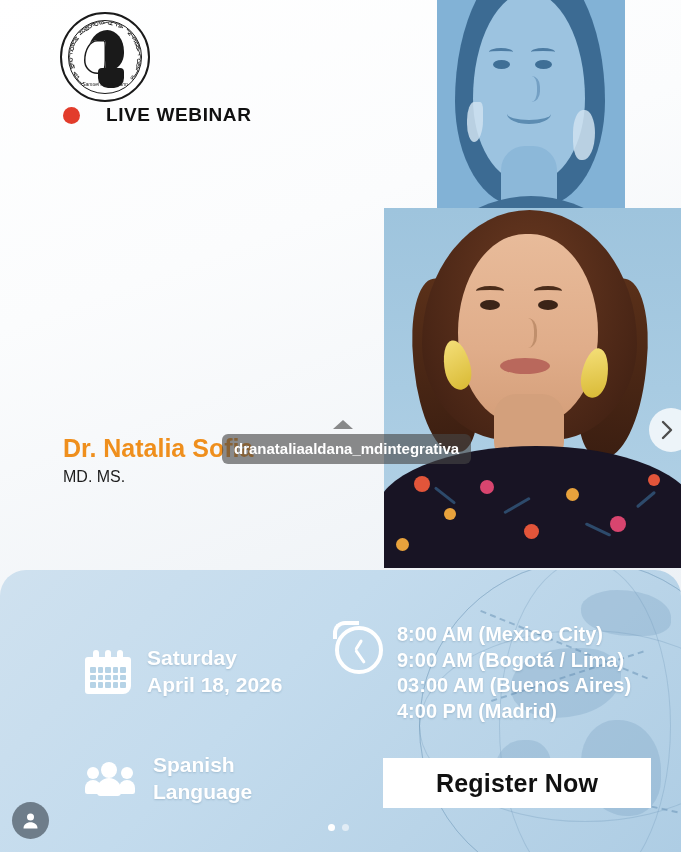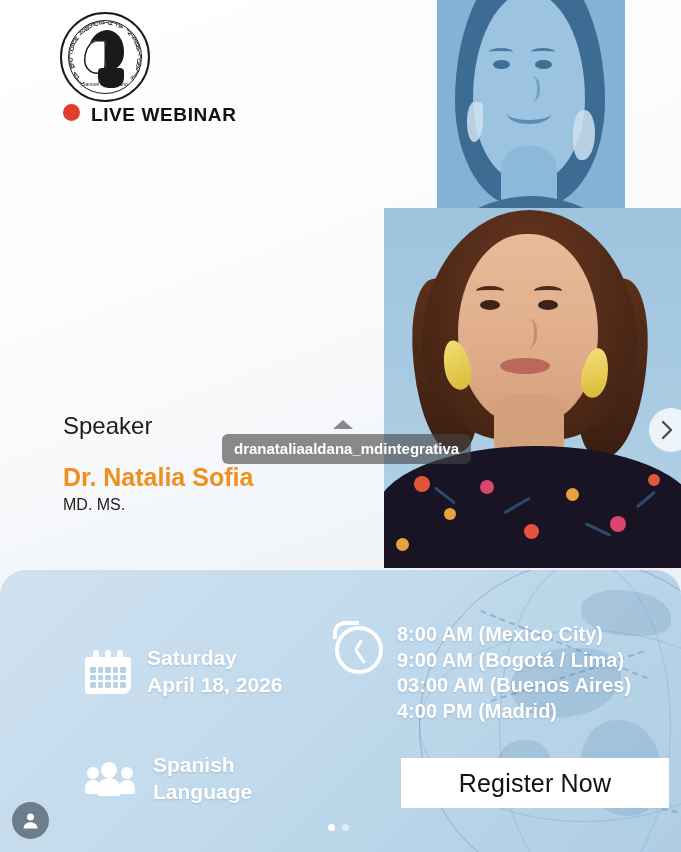--- a/index.html
+++ b/index.html
@@ -213,21 +213,21 @@
     white-space:pre;
   }
   .logo-sub{
     position:absolute;left:0;right:0;bottom:15px;
     text-align:center;font-size:5px;font-style:italic;color:#1a1a1a;
   }
 
   
   .live-row{
     position:absolute; left:63px; top:104px;
-    display:flex; gap:11px;
+    display:flex; align-items:center; gap:26px;
   }
   .live-dot{
     width:17px;height:17px;border-radius:50%;
     background:#e23c2b;
   }
   .live-label{
     font-size:19px; font-weight:700; color:#111111;
     letter-spacing:.6px;
   }
 
@@ -362,24 +362,23 @@
   .icon-people .b{position:absolute;background:#ffffff;border-radius:14px 14px 4px 4px;}
 
   .register-btn{
     position:absolute;
     left:383px; top:758px;
     width:268px; height:50px;
     background:#ffffff;
     display:flex;align-items:center;justify-content:center;
     color:#111111;
     font-size:25px;
-    font-weight:400;
+    font-weight:700;
     letter-spacing:.2px;
     cursor:pointer;
-    margin-left:18px;
   }
 
   
   .next-btn{
     position:absolute; right:-12px; top:408px;
     width:44px;height:44px;border-radius:50%;
     background:rgba(255,255,255,.78);
     display:flex;align-items:center;justify-content:center;
     cursor:pointer;
   }
@@ -508,21 +507,20 @@
     <div class="logo-sub">Samuel Hahnemann</div>
   </div>
 
   <div class="live-row">
     <div class="live-dot"></div>
     <div class="live-label">LIVE WEBINAR</div>
   </div>
 
 
   <div class="speaker-wrap">
-    <div class="speaker-kicker">Speaker</div>
     <div class="speaker-name">Dr. Natalia Sofia</div>
     <div class="speaker-degree">MD. MS.</div>
   </div>
 
   <div class="ig-caret"></div>
   <div class="ig-tag">dranataliaaldana_mdintegrativa</div>
 
   <div class="banner">
     <div class="globe"></div>
     <div class="meridian" style="right:-70px;top:-10px;width:330px;height:330px;clip-path:inset(0 0 0 0);"></div>

